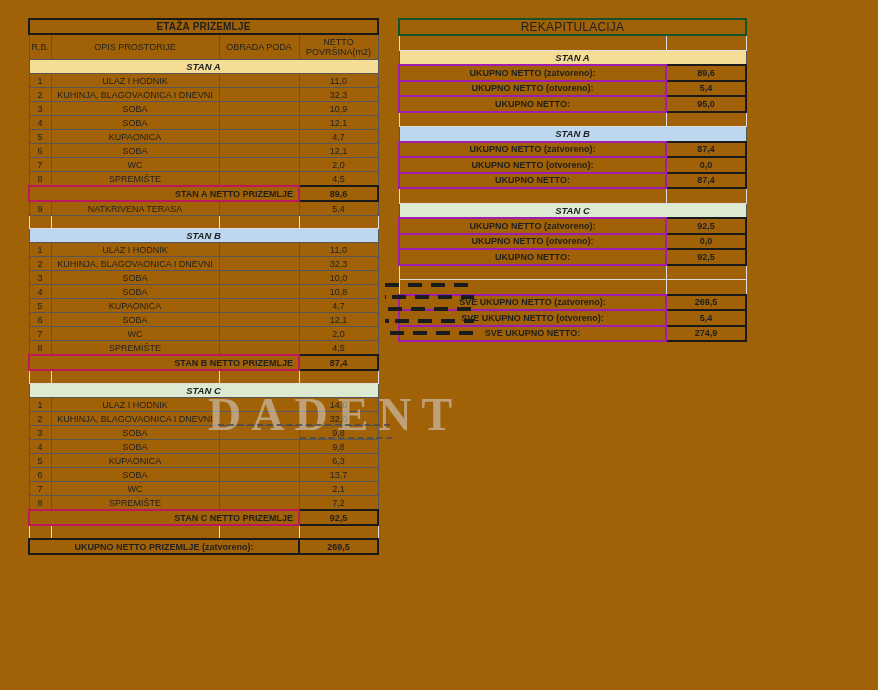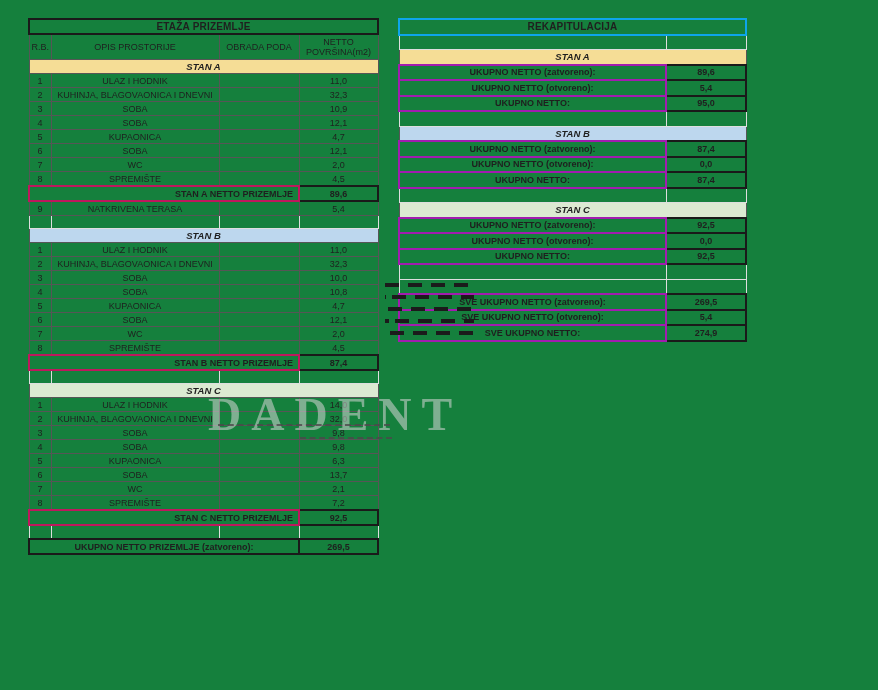--- a/index.html
+++ b/index.html
@@ -1,33 +1,33 @@
 <!DOCTYPE html>
 <html><head>
 <meta charset="utf-8">
 <style>
   html,body{margin:0;padding:0;}
-  .canvas{position:relative;width:878px;height:690px;background:#15803d;overflow:hidden;
+  .canvas{position:relative;width:878px;height:690px;background:#a16207;overflow:hidden;
           font-family:"Liberation Sans",sans-serif;color:#1f1f1f;}
   table{border-collapse:collapse;table-layout:fixed;}
   td{overflow:hidden;white-space:nowrap;padding:0 2px;height:13px;font-size:9px;
      text-align:center;vertical-align:middle;border:1px solid #565656;}
   
   .lt{position:absolute;left:28px;top:18px;width:349px;}
   .lt .t-title{font-weight:bold;font-size:10px;border:2px solid #1a1a1a;letter-spacing:.2px;}
   .lt .colhead{height:24px;white-space:normal;line-height:1.15;}
   .band{font-weight:bold;font-style:italic;font-size:9.5px;}
   .total-label{text-align:right;font-weight:bold;padding-right:5px;border:2px solid #be185d;}
   .total-val{font-weight:bold;border:2px solid #1a1a1a;}
   .sum-label{font-weight:bold;border:2px solid #1a1a1a;}
   .sum-val{font-weight:bold;border:2px solid #1a1a1a;}
   .gapc{border:1px solid #dedede;height:12px;}
   
   .rt{position:absolute;left:398px;top:18px;width:347px;}
-  .rt .r-title{font-weight:bold;font-size:10px;border:2px solid #0ea5e9;letter-spacing:.2px;}
+  .rt .r-title{font-weight:normal;font-size:12px;border:2px solid #14532d;letter-spacing:.2px;}
   .rt td{height:13.5px;}
   .r-label{font-weight:bold;border:2px solid #a21caf;}
   .r-val{font-weight:bold;border:2px solid #1a1a1a;}
   
   .wm-letters{position:absolute;left:208px;top:392px;z-index:3;pointer-events:none;
       font-family:"Liberation Serif",serif;font-size:46px;font-weight:bold;line-height:1;
       letter-spacing:10px;color:#d6d6d6;opacity:.55;}
   .wm-bars{position:absolute;left:385px;top:283px;width:89px;z-index:4;pointer-events:none;}
   .wm-bars .bar{height:4px;margin-bottom:8px;
       background:repeating-linear-gradient(90deg,#1b1b1b 0 14px,transparent 14px 23px);}

